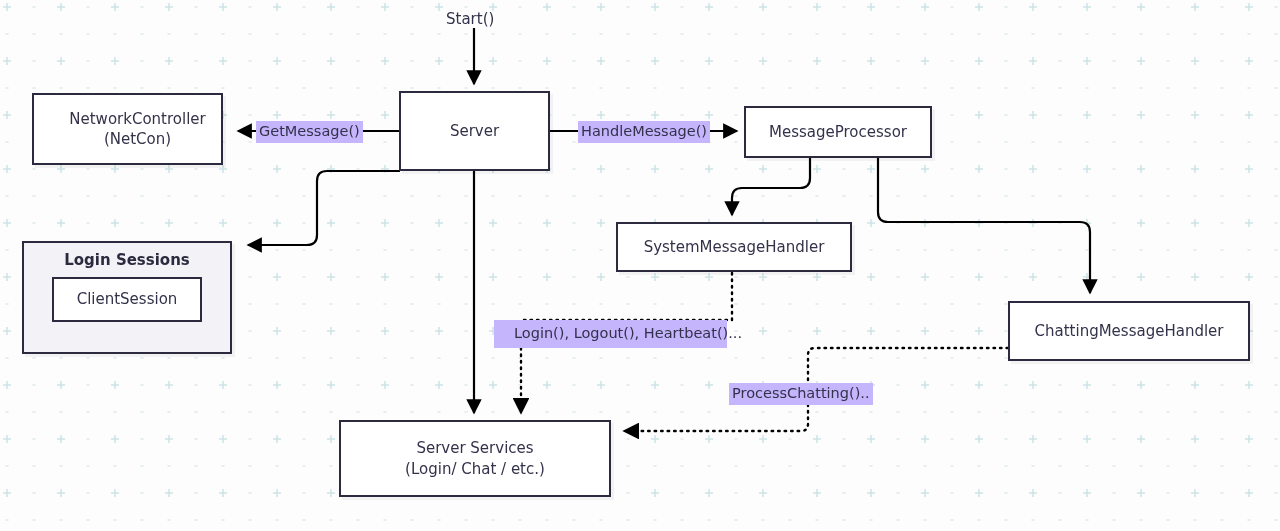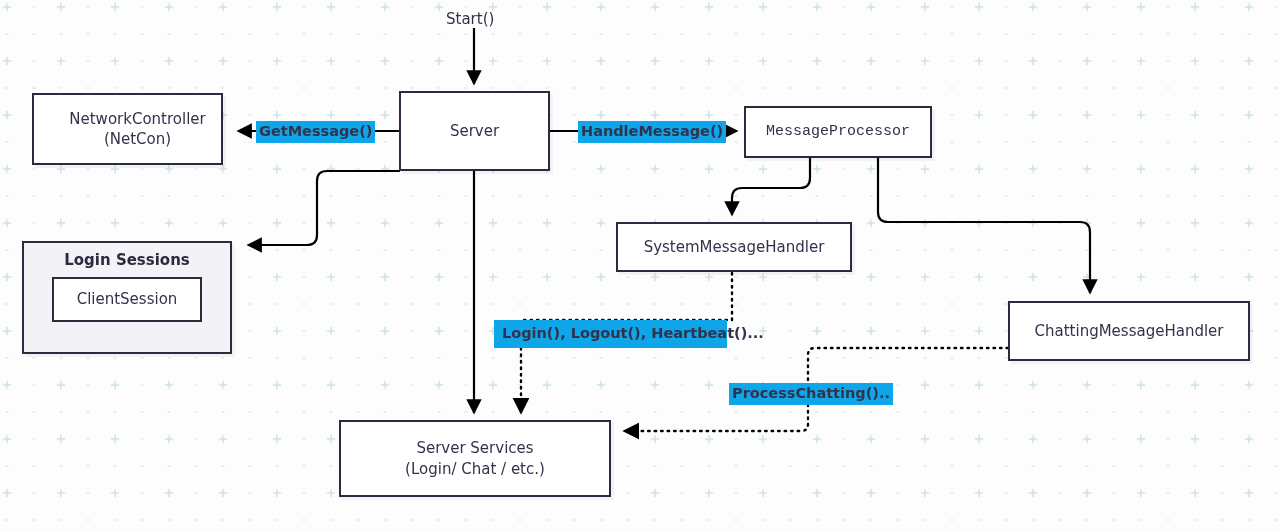--- a/index.html
+++ b/index.html
@@ -58,29 +58,28 @@
     position: absolute;
     left: 0; right: 0;
     top: 8px;
     text-align: center;
     font-size: 15px;
     color: #2b2a3f;
     font-weight: 600;
   }
   .edge-label {
     position: absolute;
-    background: #0ea5e9;
+    background: #c4b5fd;
     color: #33324a;
     font-size: 14.5px;
     line-height: 1.35;
     padding: 1px 3px;
     white-space: nowrap;
     text-align: left;
     box-sizing: border-box;
-    font-weight: bold;
   }
   .plain-label {
     position: absolute;
     color: #33324a;
     font-size: 15px;
     white-space: nowrap;
     background: transparent;
   }
 </style>
 </head>
@@ -126,21 +125,21 @@
 
   <div class="node" style="left:32px; top:93px; width:191px; height:72px;padding-left:20px;">
     <span class="ln">NetworkController</span>
     <span class="ln">(NetCon)</span>
   </div>
 
   <div class="node" style="left:399px; top:91px; width:151px; height:80px;">
     <span class="ln">Server</span>
   </div>
 
-  <div class="node" style="left:744px; top:106px; width:188px; height:52px;font-family:Liberation Mono, monospace;">
+  <div class="node" style="left:744px; top:106px; width:188px; height:52px;">
     <span class="ln">MessageProcessor</span>
   </div>
 
   <div class="node" style="left:616px; top:222px; width:236px; height:50px;">
     <span class="ln">SystemMessageHandler</span>
   </div>
 
   <div class="node" style="left:1008px; top:301px; width:242px; height:60px;">
     <span class="ln">ChattingMessageHandler</span>
   </div>
@@ -156,20 +155,20 @@
   <div class="node" style="left:52px; top:277px; width:150px; height:45px; box-shadow:none;">
     <span class="ln">ClientSession</span>
   </div>
 
   <div class="plain-label" style="left:446px; top:10px;">Start()</div>
 
   <div class="edge-label" style="left:256px; top:121px;">GetMessage()</div>
 
   <div class="edge-label" style="left:578px; top:121px;">HandleMessage()</div>
 
-  <div class="edge-label" style="left:494px; top:320px; width:233px; padding:4px 8px;">
+  <div class="edge-label" style="left:494px; top:320px; width:233px; padding:4px 20px;">
     <span class="ln">Login(), Logout(),</span>
     <span class="ln">Heartbeat()...</span>
   </div>
 
   <div class="edge-label" style="left:729px; top:383px;">ProcessChatting()..</div>
 
 </div>
 
 </body></html>

